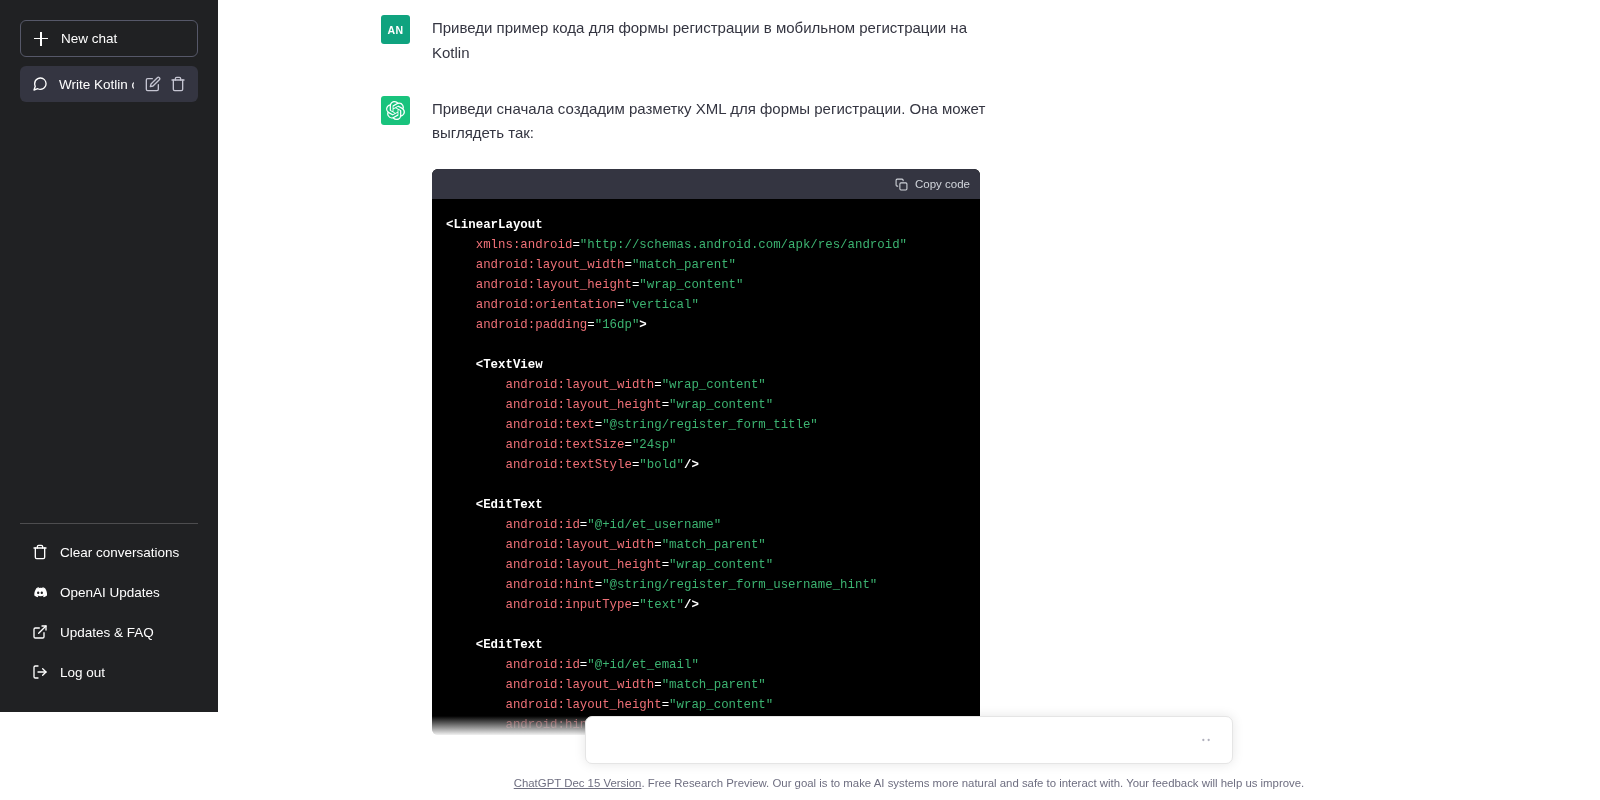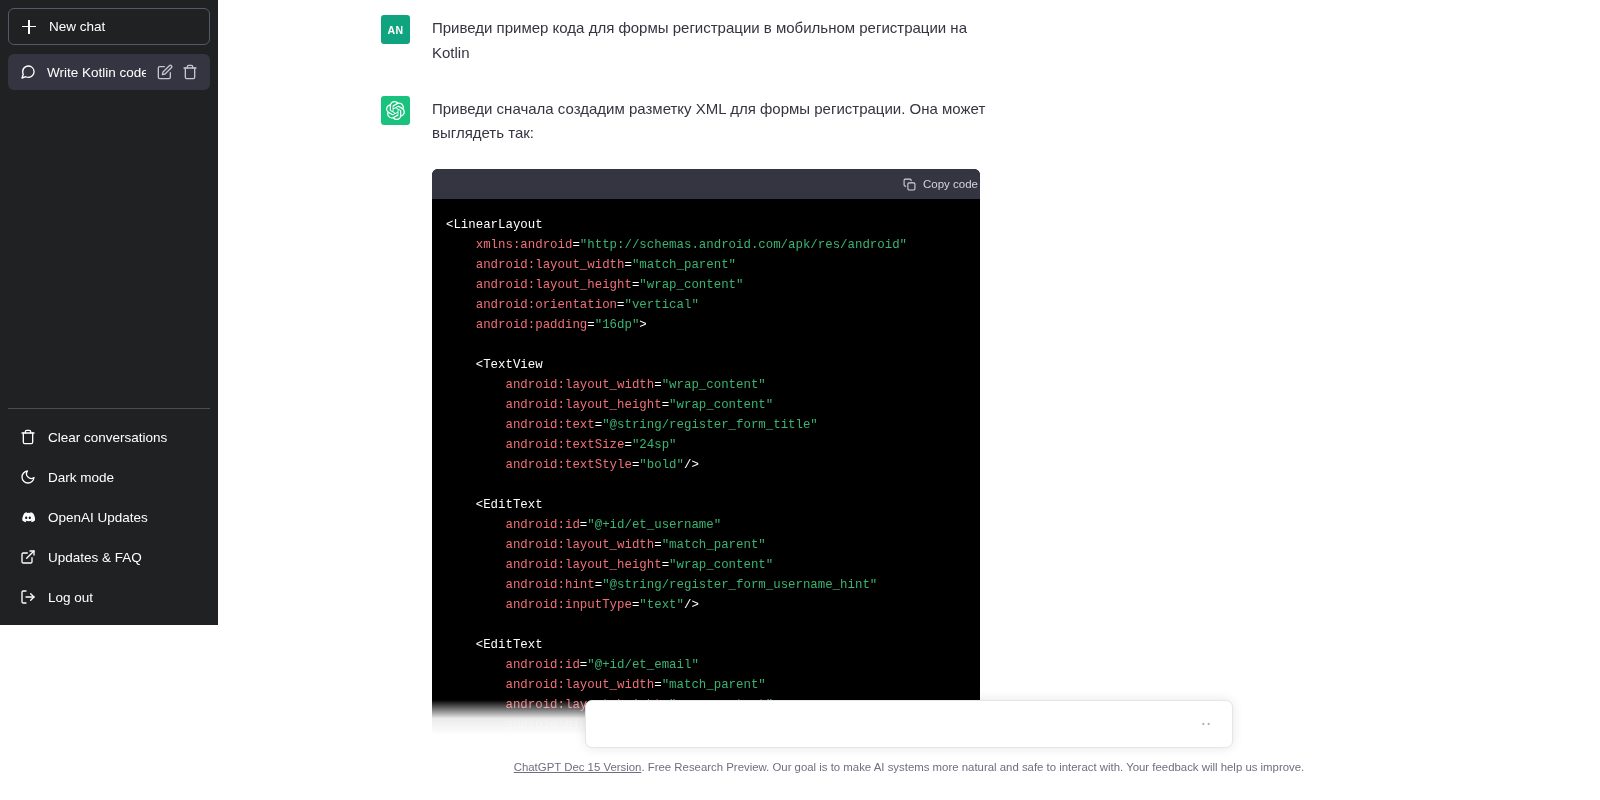--- a/index.html
+++ b/index.html
@@ -15,25 +15,25 @@
   .app {
     display: flex;
     width: 1600px;
     height: 800px;
   }
 
   
   .sidebar {
     width: 218px;
     min-width: 218px;
-    height: 625px;
+    height: 712px;
     background: #202123;
     display: flex;
     flex-direction: column;
-    padding: 8px;
+    padding: 20px;
     position: relative;
   }
 
   .new-chat {
     display: flex;
     align-items: center;
     gap: 12px;
     height: 37px;
     padding: 0 12px;
     border: 1px solid #565869;
@@ -182,21 +182,21 @@
     background: #000000;
     max-width: 548px;
   }
 
   .code-header {
     background: #343541;
     height: 30px;
     display: flex;
     align-items: center;
     justify-content: flex-end;
-    padding: 0 2px;
+    padding: 0 10px;
   }
 
   .copy-code {
     display: flex;
     align-items: center;
     gap: 7px;
     color: #d1d5db;
     font-size: 11.5px;
     cursor: pointer;
     font-family: "Liberation Sans", sans-serif;
@@ -207,21 +207,21 @@
     padding: 16px 14px 0 14px;
     font-family: "Liberation Mono", monospace;
     font-size: 12.4px;
     line-height: 20px;
     color: #ffffff;
     white-space: pre;
     overflow: hidden;
   }
 
   .code-line { white-space: pre; }
-  .tok-tag    { color: #ffffff; font-weight: normal; text-align: right; }
+  .tok-tag    { color: #ffffff; font-weight: bold; text-align: right; }
   .tok-attr   { color: #f07178; }
   .tok-punct  { color: #ffffff; }
   .tok-str    { color: #3cb371; }
 
   
   .code-fade {
     position: relative;
   }
   .code-fade::after {
     content: "";
@@ -229,21 +229,21 @@
     left: 0; right: 0; bottom: 0;
     height: 26px;
     background: linear-gradient(to bottom, rgba(0,0,0,0) 0%, rgba(0,0,0,0.65) 70%, rgba(0,0,0,0.95) 100%);
     pointer-events: none;
   }
 
   
   .composer-wrap {
     position: absolute;
     left: 0; right: 0;
-    bottom: 16px;
+    bottom: 0;
     padding-bottom: 8px;
     background: linear-gradient(to bottom, rgba(255,255,255,0) 0%, rgba(255,255,255,0.92) 22%, #ffffff 42%);
     display: flex;
     flex-direction: column;
     align-items: center;
     z-index: 5;
   }
 
   .composer {
     width: 648px;
@@ -336,28 +336,20 @@
       <div class="bottom-item">
         <span class="side-icon">
           <svg viewBox="0 0 24 24" fill="none" stroke="#ffffff" stroke-width="2" stroke-linecap="round" stroke-linejoin="round">
             <polyline points="3 6 5 6 21 6"></polyline>
             <path d="M19 6v14a2 2 0 0 1-2 2H7a2 2 0 0 1-2-2V6m3 0V4a2 2 0 0 1 2-2h4a2 2 0 0 1 2 2v2"></path>
           </svg>
         </span>
         <span>Clear conversations</span>
       </div>
 
-      <div class="bottom-item">
-        <span class="side-icon">
-          <svg viewBox="0 0 24 24" fill="none" stroke="#ffffff" stroke-width="2" stroke-linecap="round" stroke-linejoin="round">
-            <path d="M21 12.79A9 9 0 1 1 11.21 3 7 7 0 0 0 21 12.79z"></path>
-          </svg>
-        </span>
-        <span>Dark mode</span>
-      </div>
 
       <div class="bottom-item">
         <span class="side-icon">
           <svg viewBox="0 0 24 24" fill="#ffffff">
             <path d="M19.5 6.2A16 16 0 0 0 15.6 5l-.25.5a12 12 0 0 1 3.3 1.6 13.5 13.5 0 0 0-11.3 0A12 12 0 0 1 10.65 5.5L10.4 5a16 16 0 0 0-3.9 1.2C3.9 10 3.2 13.7 3.5 17.3a16.2 16.2 0 0 0 4.9 2.5l1-1.6a10.5 10.5 0 0 1-1.6-.8l.4-.3a11.6 11.6 0 0 0 9.6 0l.4.3a10.5 10.5 0 0 1-1.6.8l1 1.6a16.2 16.2 0 0 0 4.9-2.5c.4-4.2-.6-7.8-2.9-11.1zM9.3 15.1c-.95 0-1.73-.88-1.73-1.95s.76-1.96 1.73-1.96 1.75.89 1.73 1.96c0 1.07-.76 1.95-1.73 1.95zm5.4 0c-.95 0-1.73-.88-1.73-1.95s.76-1.96 1.73-1.96 1.75.89 1.73 1.96c0 1.07-.76 1.95-1.73 1.95z"></path>
           </svg>
         </span>
         <span>OpenAI Updates</span>
       </div>
 

